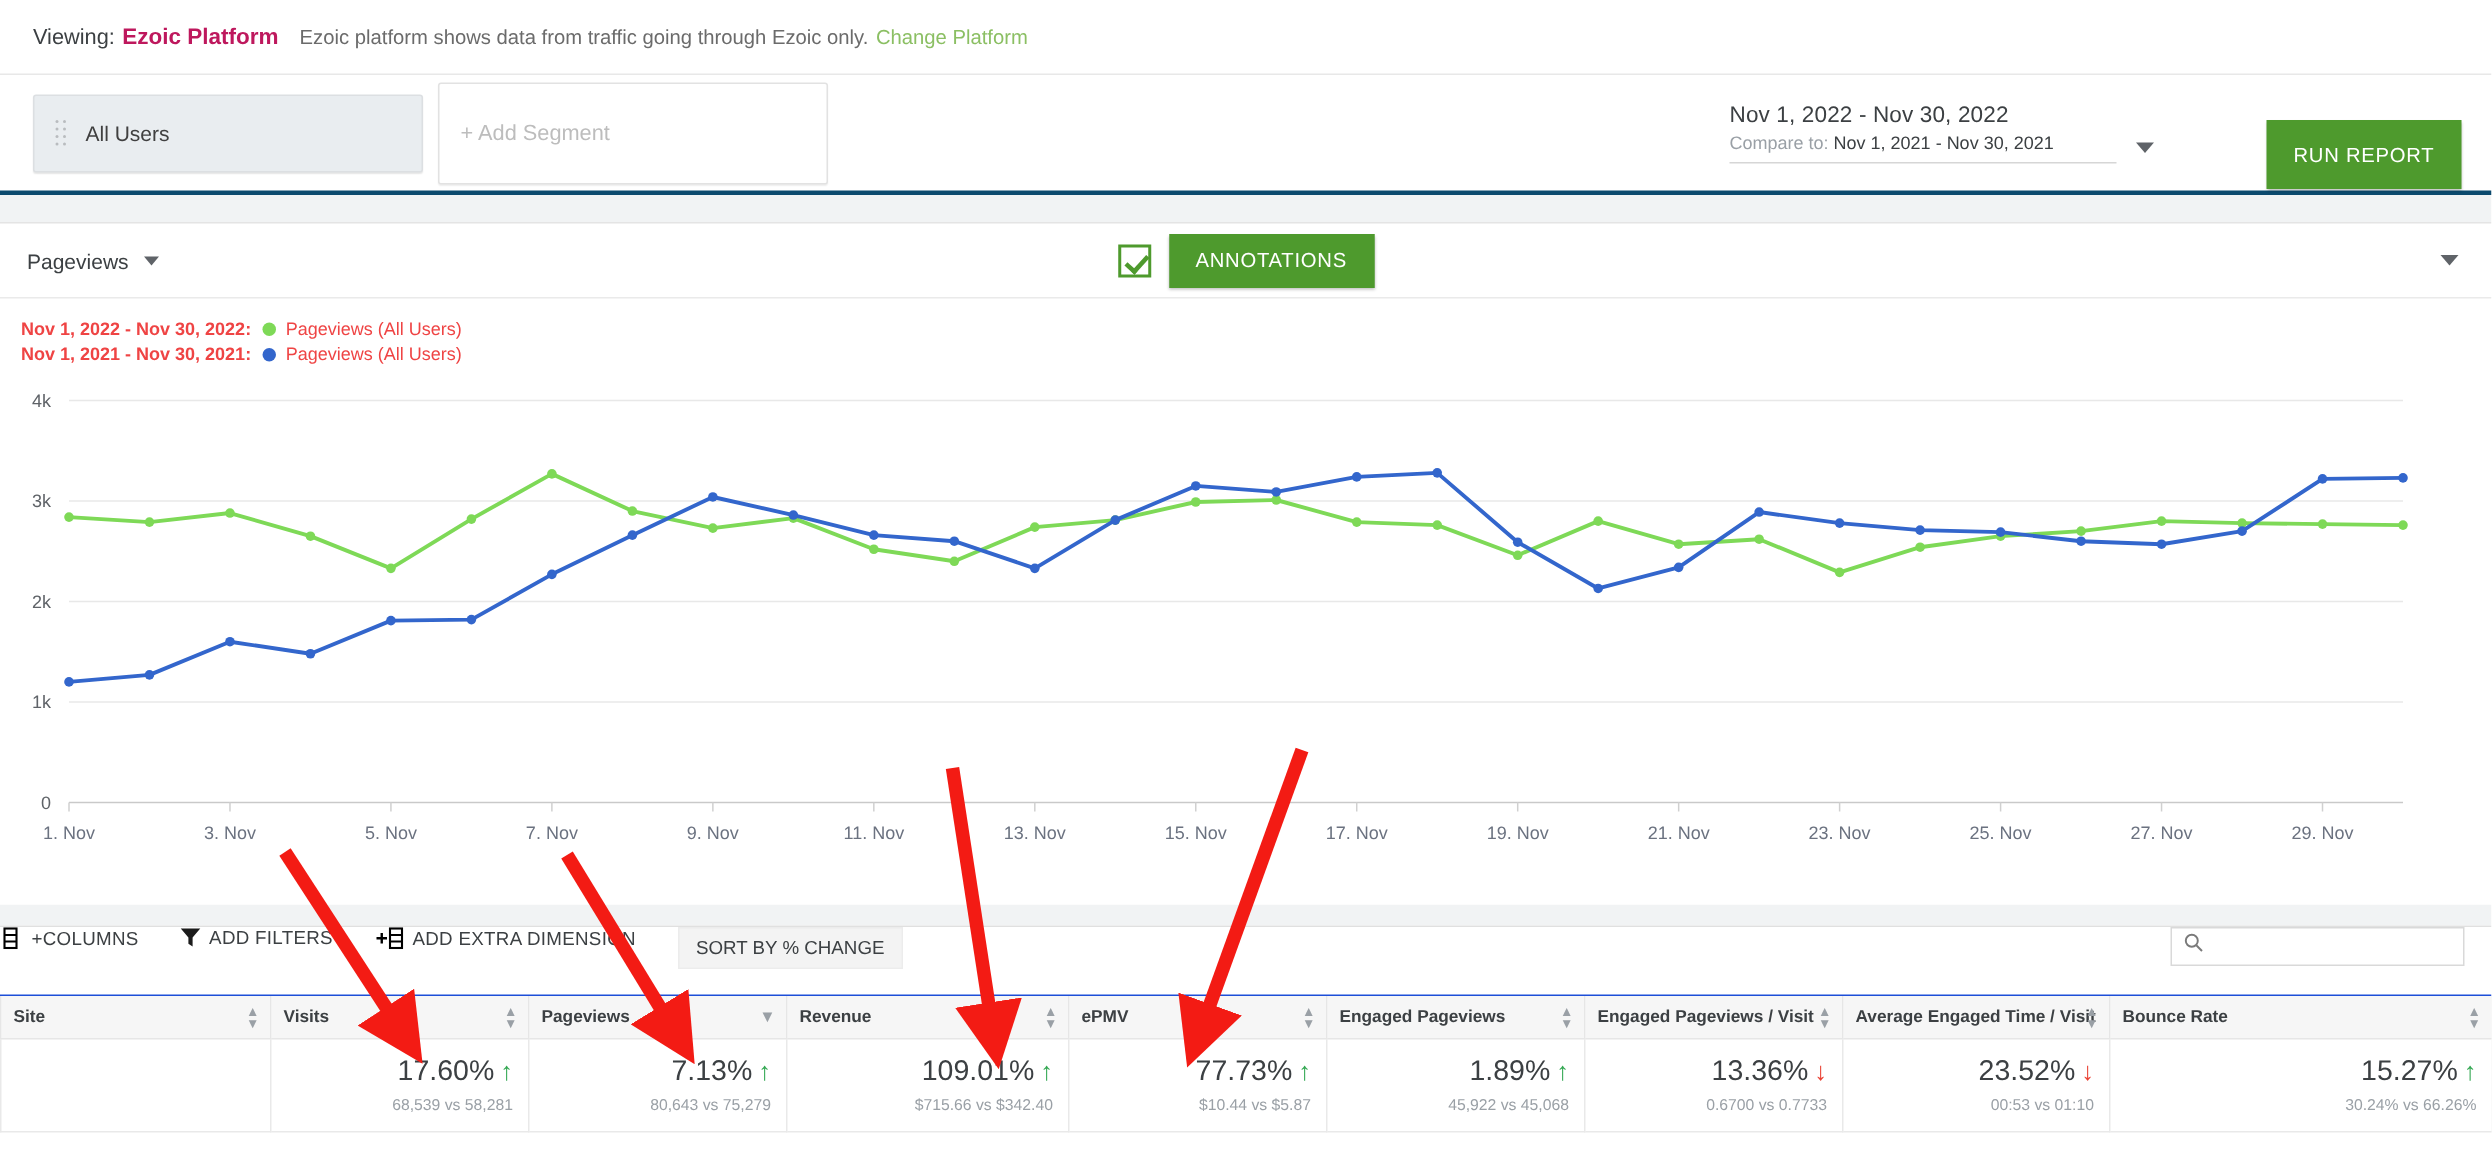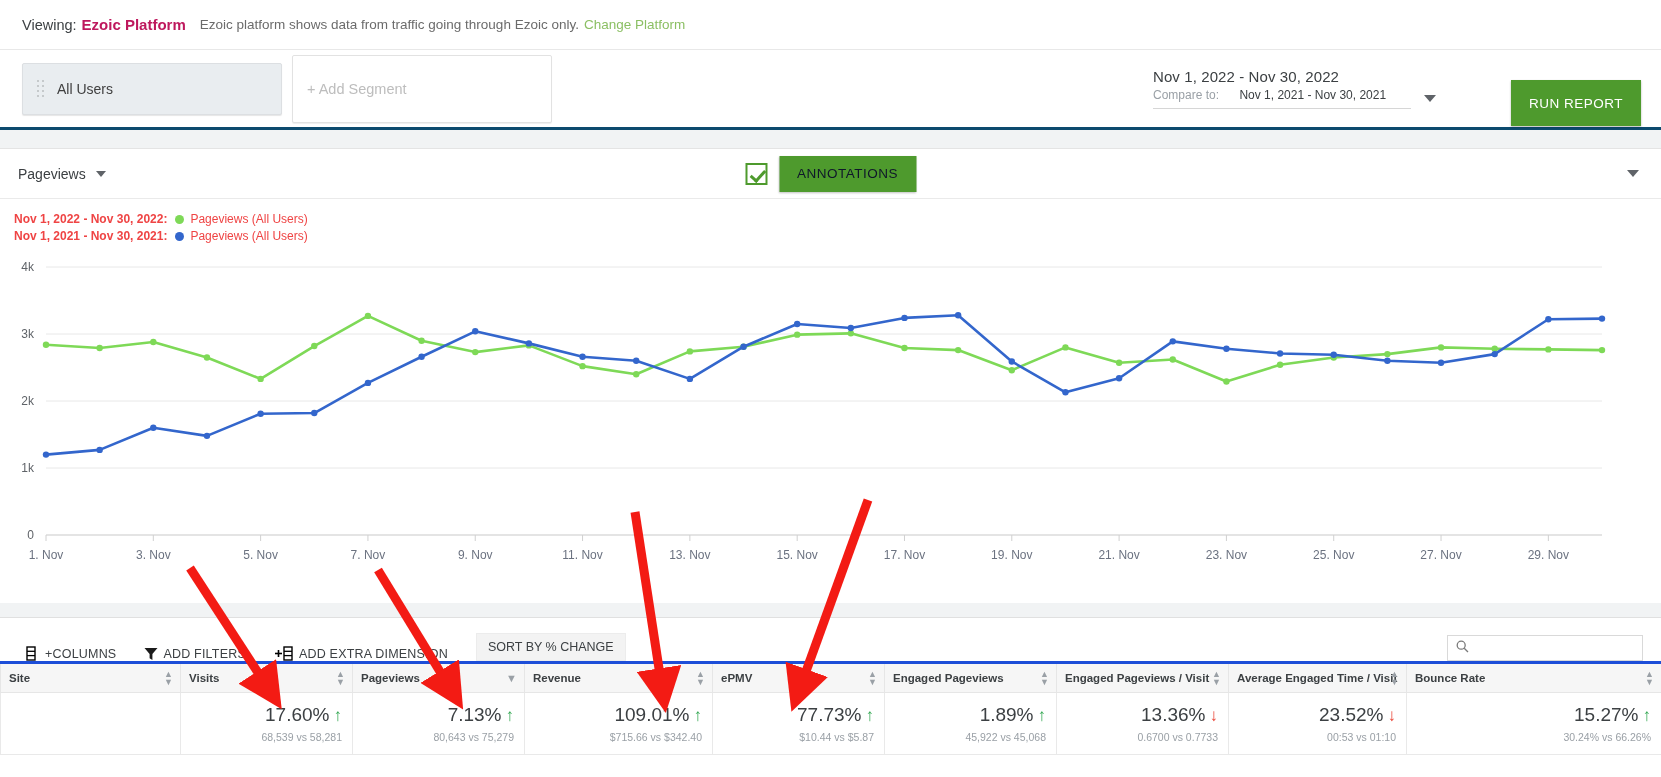--- a/index.html
+++ b/index.html
@@ -91,21 +91,21 @@
   .daterange {
     position: absolute;
     right: 250px;
     top: 18px;
     width: 258px;
     border-bottom: 1px solid #d6d6d6;
     padding-bottom: 6px;
   }
   .dr-main { font-size: 15px; color: #3c4043; letter-spacing: 0.1px;}
   .dr-compare { font-size: 12px; color: #9aa0a6; margin-top: 3px; }
-  .dr-compare b { color: #3c4043; font-weight: normal; margin-left: 17px; }
+  .dr-compare b { color: #3c4043; font-weight: normal; }
   .dr-caret {
     position: absolute;
     right: 225px;
     top: 45px;
     width: 0; height: 0;
     border-left: 6px solid transparent;
     border-right: 6px solid transparent;
     border-top: 7px solid #5f6368;
   }
   .run-report {
@@ -167,21 +167,21 @@
     content: "";
     position: absolute;
     left: 6px; top: 2px;
     width: 6px; height: 12px;
     border: solid #4e9a2d;
     border-width: 0 3px 3px 0;
     transform: rotate(42deg);
   }
   .annot-btn {
     background: #4e9a2d;
-    color: #0f172a;
+    color: #ffffff;
     border: none;
     height: 36px;
     padding: 0 18px;
     font-size: 13.5px;
     letter-spacing: 0.5px;
     font-family: "Liberation Sans", sans-serif;
     box-shadow: 0 1px 2px rgba(0,0,0,0.25);
     cursor: pointer;
   }
   .toolbar-caret {
@@ -200,24 +200,24 @@
 
   .plot { position: absolute; left: 0; top: 96px; width: 1661px; height: 355px; }
   .plot svg { display: block; }
 
   
   .table-gap { height: 14px; background: #f1f3f4; }
   .table-panel { background: #ffffff; border-top:1px solid #e0e0e0; }
   .table-toolbar {
     height: 46px;
     display: flex;
-    align-items: flex-end;
-    padding-left: 26px;
+    align-items: flex-start;
+    padding-left: 2px;
     position: relative;
-    border-bottom: 3px solid #1d4ed8;
+    border-bottom: 1px solid #1d4ed8;
   }
   .tt-item {
     display: flex; align-items: center;
     font-size: 12.5px; color: #3c4043;
     margin-right: 28px; cursor: pointer;
     letter-spacing: 0.2px;
   }
   .tt-icon { margin-right: 5px; display:inline-flex; }
   .tt-sort {
     background: #f3f3f3;

